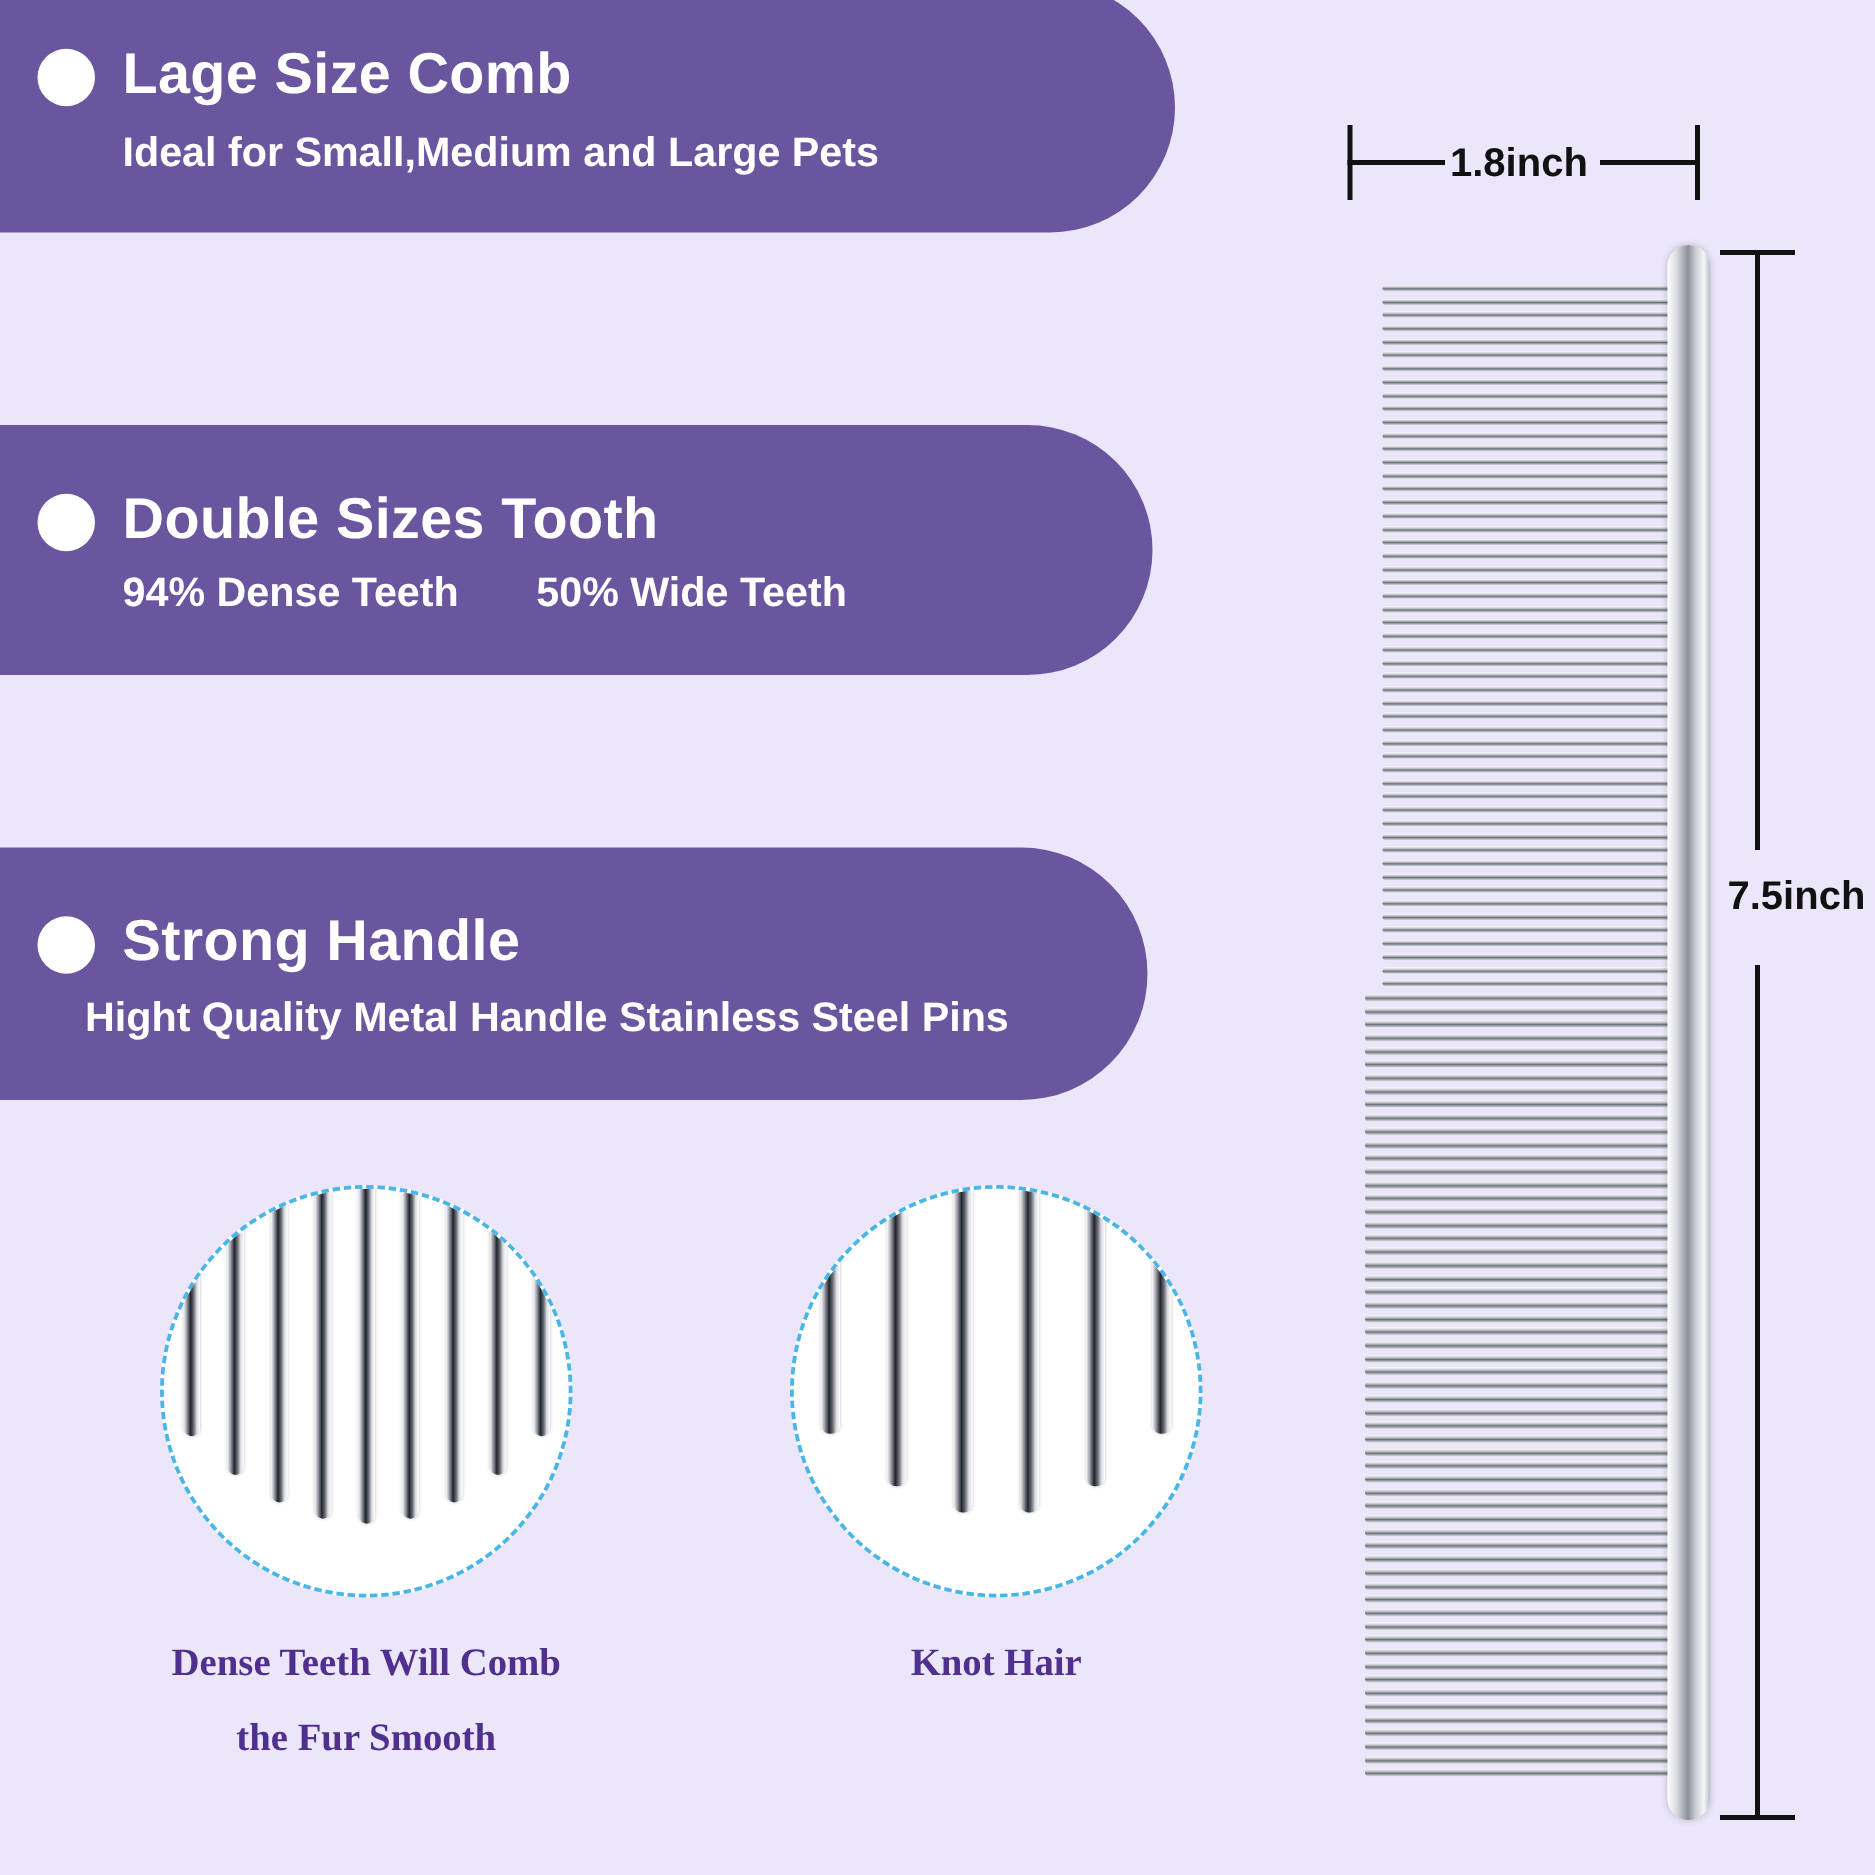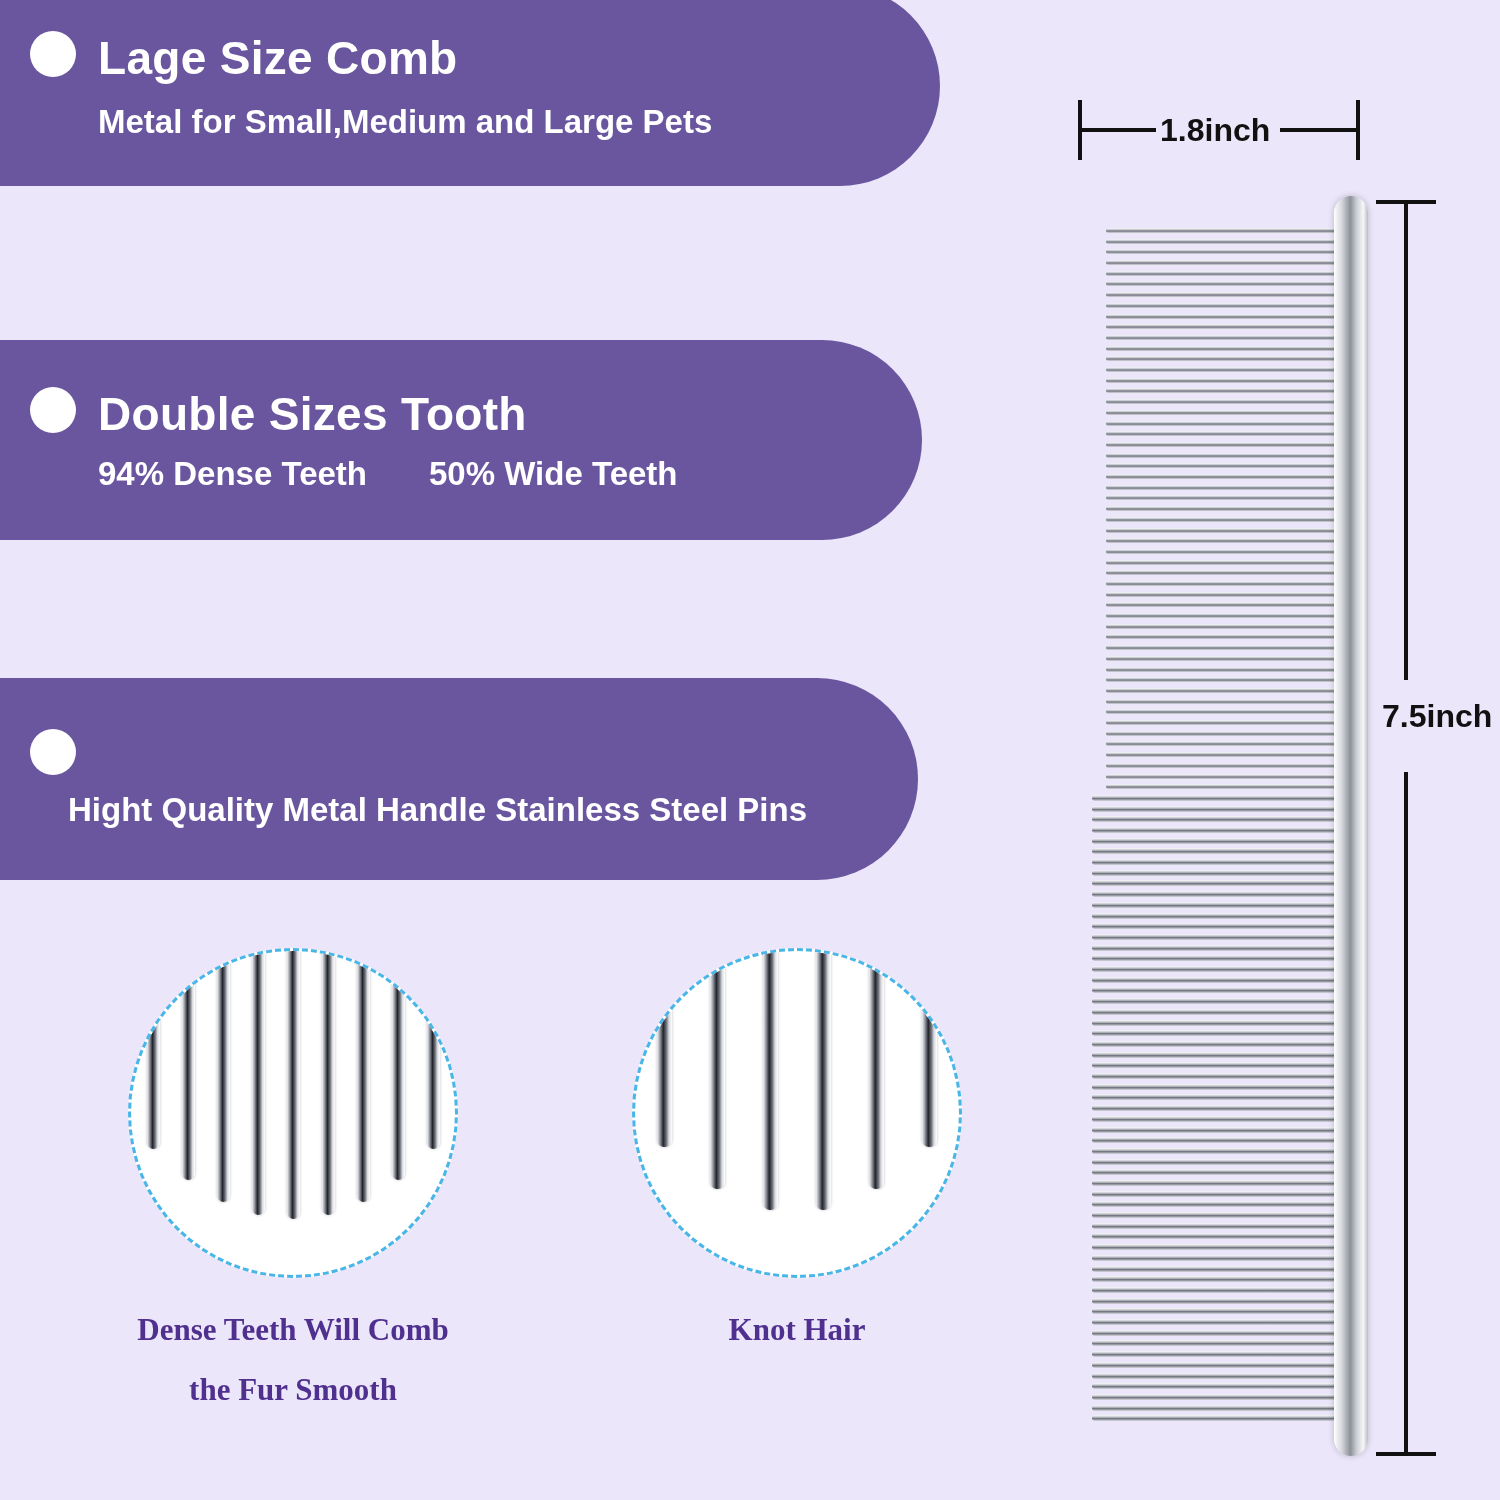--- a/index.html
+++ b/index.html
@@ -22,21 +22,21 @@
     background: #6a569f;
     border-radius: 0 110px 110px 0;
     display: flex;
     flex-direction: column;
     justify-content: center;
     box-sizing: border-box;
     padding-left: 40px;
   }
   .banner-row {
     display: flex;
-    align-items: flex-start;
+    align-items: flex-end;
   }
   .bullet-dot {
     width: 46px;
     height: 46px;
     border-radius: 50%;
     background: #ffffff;
     margin-left: 30px;
     margin-right: 22px;
     flex: none;
   }
@@ -159,37 +159,38 @@
   #dim-height-label { left: 1382px; top: 698px; }
 </style>
 </head>
 <body>
 
 <div class="banner" id="banner-1">
   <div class="banner-row">
     <div class="bullet-dot"></div>
     <div class="banner-title">Lage Size Comb</div>
   </div>
-  <div class="banner-sub">Metal for Small,Medium and Large Pets</div>
+  <div class="banner-sub">Ideal for Small,Medium and Large Pets</div>
 </div>
 
 <div class="banner" id="banner-2">
   <div class="banner-row">
     <div class="bullet-dot"></div>
     <div class="banner-title">Double Sizes Tooth</div>
   </div>
   <div class="banner-sub-row">
     <div class="banner-sub">94% Dense Teeth</div>
     <div class="banner-sub">50% Wide Teeth</div>
   </div>
 </div>
 
 <div class="banner" id="banner-3">
   <div class="banner-row">
     <div class="bullet-dot"></div>
+    <div class="banner-title">Strong Handle</div>
   </div>
   <div class="banner-sub">Hight Quality Metal Handle Stainless Steel Pins</div>
 </div>
 
 <div class="zoom-wrap" id="zoom-dense">
   <div class="zoom-circle">
     <div class="zoom-inner" id="dense-teeth-inner">
         <div class="tooth dense" style="height: 198px; margin-left: 11px; margin-right: 11px;"></div>
         <div class="tooth dense" style="height: 228.625px; margin-left: 11px; margin-right: 11px;"></div>
         <div class="tooth dense" style="height: 250.5px; margin-left: 11px; margin-right: 11px;"></div>

